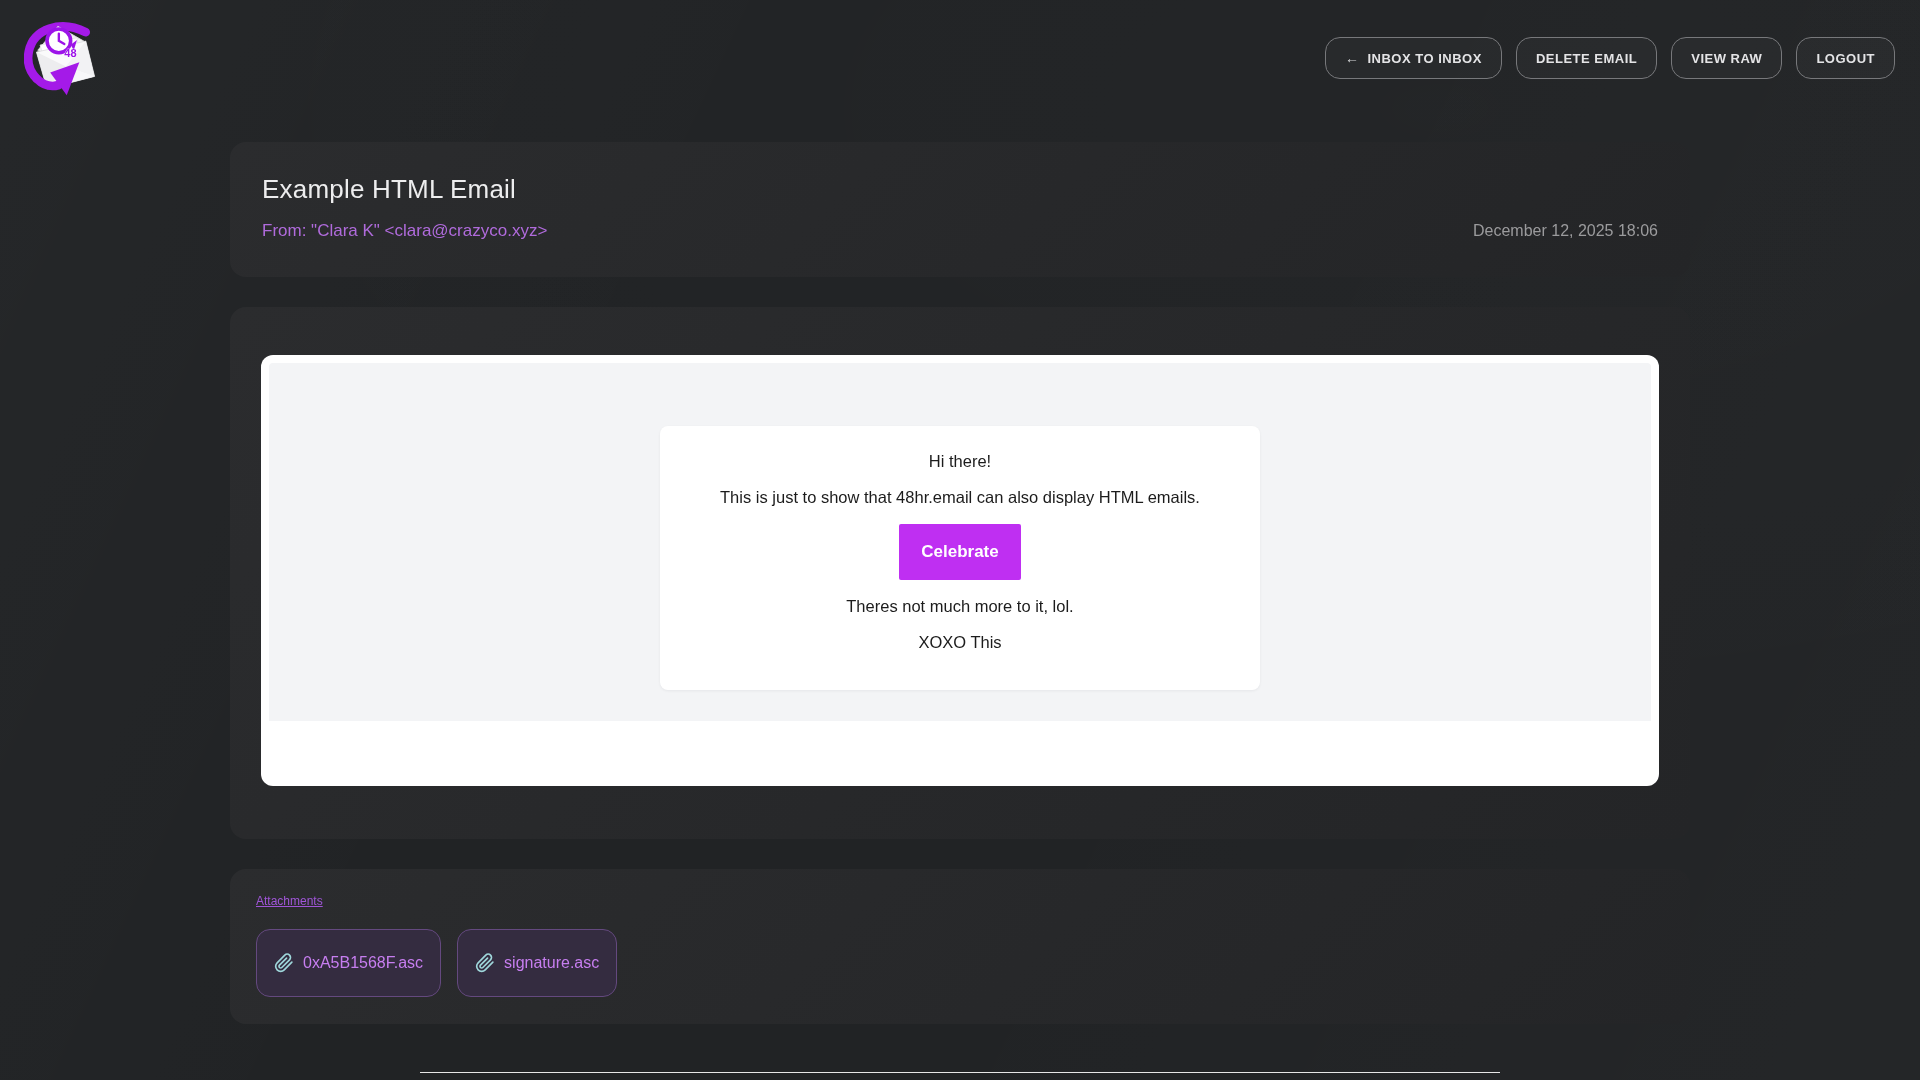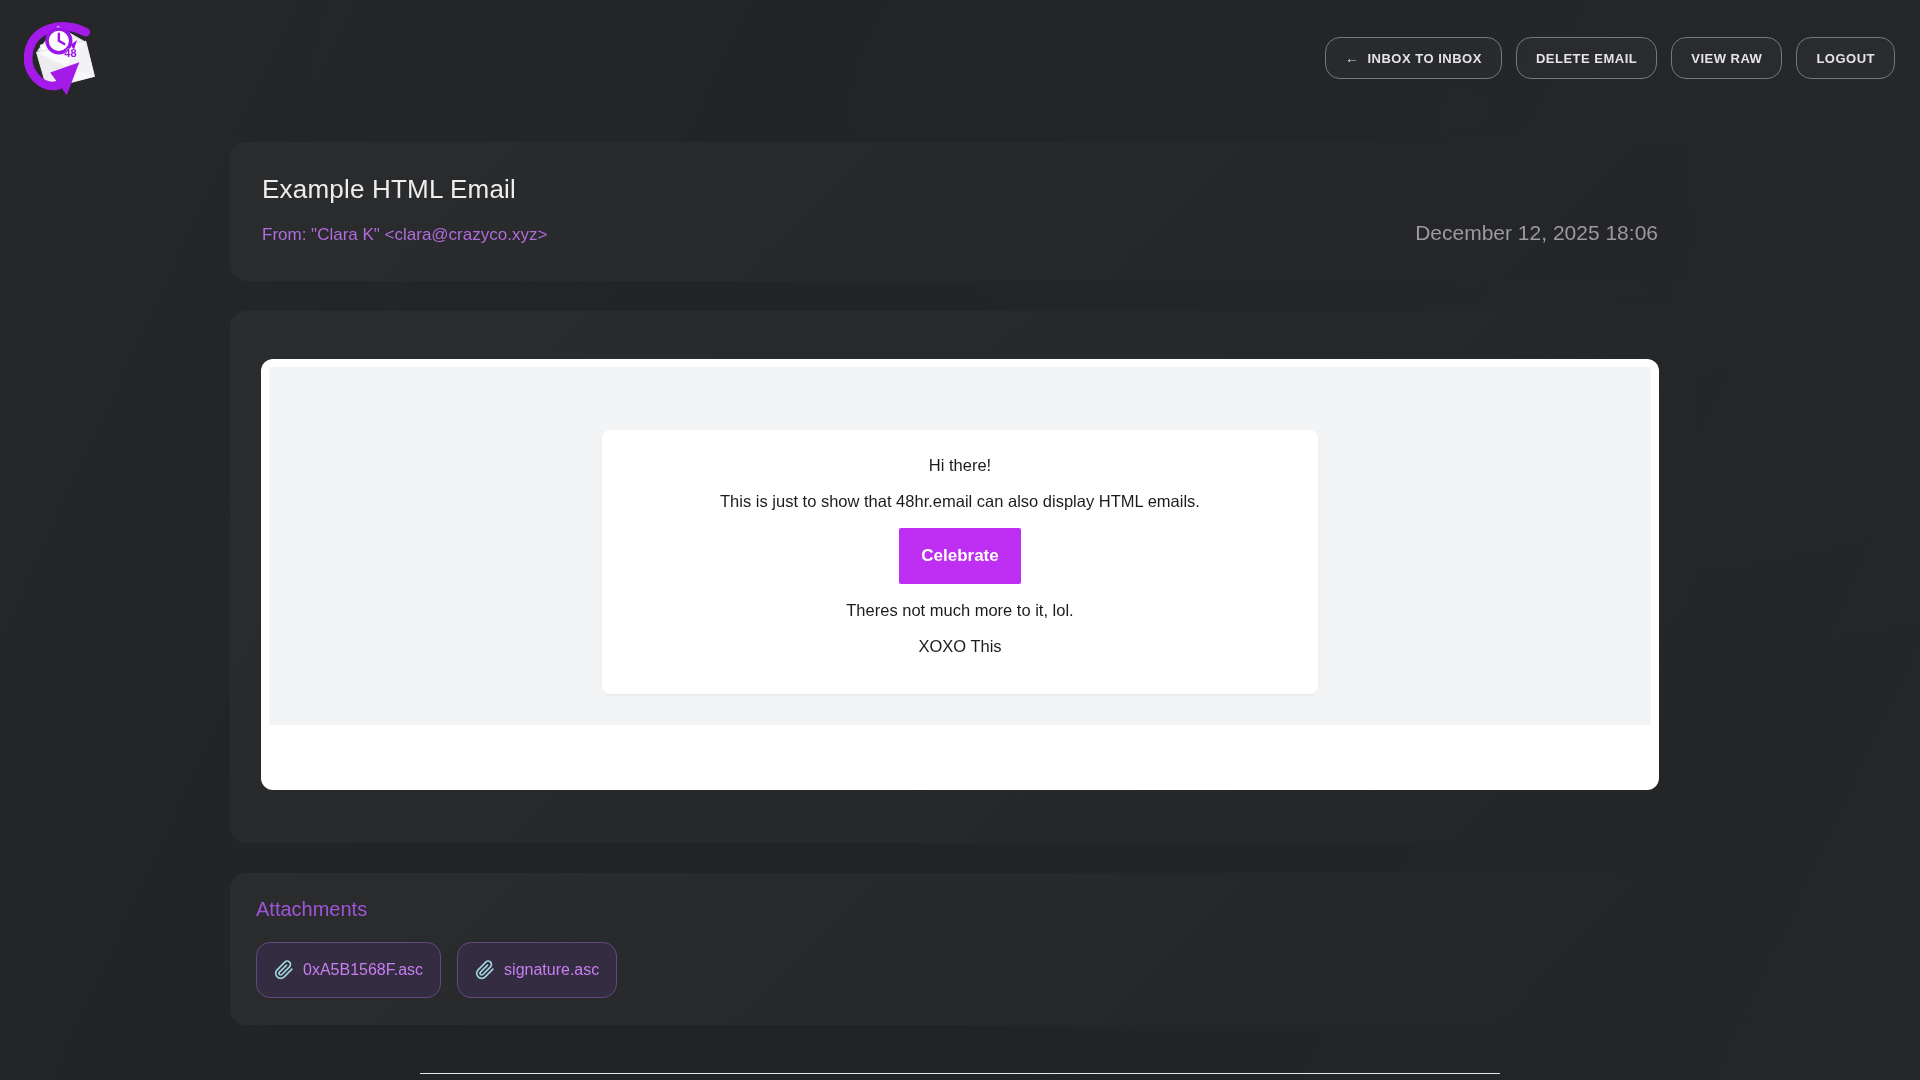--- a/index.html
+++ b/index.html
@@ -38,45 +38,45 @@
     border-radius:16px;
   }
   
   .header-card{padding:32px 32px 36px;}
   .subject{
     margin:0 0 16px;font-size:26px;font-weight:400;color:#ededee;letter-spacing:.2px;
     line-height:1.2;
   }
   .meta{display:flex;justify-content:space-between;align-items:baseline;}
   .from{color:#b06bdc;font-size:17px;}
-  .date{color:#9b9b9d;font-size:21px;}
+  .date{color:#9b9b9d;font-size:16px;}
   
   .body-card{margin-top:30px;padding:48px 31px 53px;}
   .email-frame{background:#ffffff;border-radius:12px;height:431px;overflow:hidden;}
   .email-bg{
     background:#f3f4f6;margin:8px 8px 0;height:358px;border-radius:4px 4px 0 0;
   }
   .message-card{
-    width:716px;box-sizing:border-box;margin:0 auto;position:relative;top:63px;
+    width:600px;box-sizing:border-box;margin:0 auto;position:relative;top:63px;
     background:#ffffff;border-radius:8px;padding:26px 24px 38px;text-align:center;
     color:#1c1c1c;font-size:16.5px;box-shadow:0 1px 3px rgba(16,24,40,0.06);
   }
   .message-card p{margin:0 0 17px;line-height:1.15;}
   .message-card p:last-child{margin-bottom:0;}
   .cta{
     display:inline-block;background:#bf2ff2;color:#ffffff;text-decoration:none;
     font-weight:700;font-size:17px;line-height:20px;padding:18px 22px;border-radius:2px;
     cursor:pointer;
   }
   
   .attachments-card{margin-top:30px;padding:25px 26px 27px;}
-  .attachments-label{color:#a055d8;font-size:20px;}
+  .attachments-label{color:#a055d8;font-size:12px;text-decoration:underline;}
   .chips{display:flex;gap:16px;margin-top:21px;}
   .chip{
-    display:inline-flex;align-items:center;gap:9px;height:56px;padding:0 17px;
+    display:inline-flex;align-items:center;gap:9px;height:68px;padding:0 17px;
     background:#342c40;border:1px solid #64497f;border-radius:14px;
     color:#c77ef0;font-size:16px;text-decoration:none;cursor:pointer;box-sizing:border-box;
   }
   .chip svg{flex:0 0 auto;}
   
   .footer-divider{
     border:none;border-top:1px solid #e6e6e6;width:1080px;margin:48px auto 0;
   }
 </style>
 </head>

